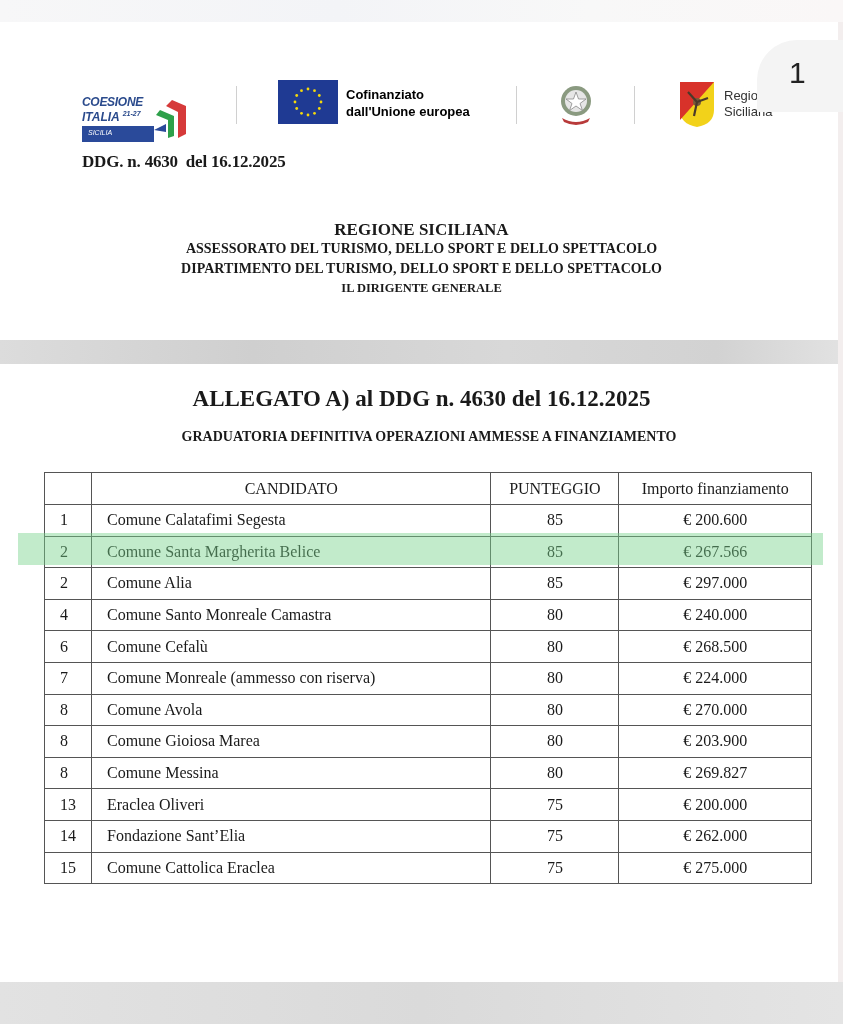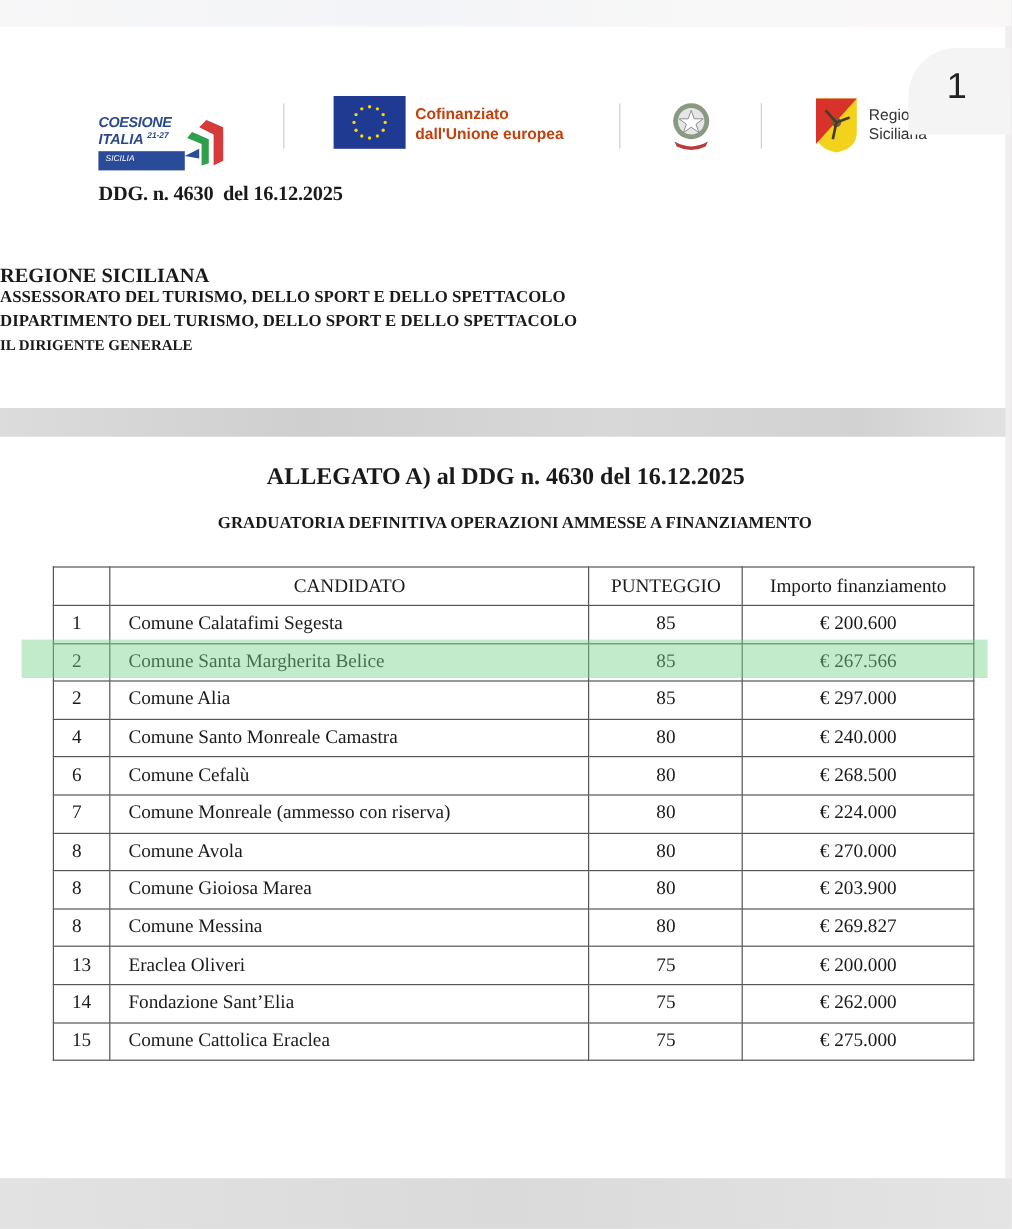--- a/index.html
+++ b/index.html
@@ -28,37 +28,37 @@
   .coesione .t1 { position: absolute; left: 0; top: 0; font-family: "Liberation Sans", sans-serif; font-size: 12px; font-weight: bold; color: #2a4a8c; letter-spacing: -0.3px; line-height: 12px; }
   .coesione .t2 { position: absolute; left: 0; top: 12px; font-family: "Liberation Sans", sans-serif; font-size: 12px; font-weight: bold; color: #2a4a8c; line-height: 12px; }
   .coesione .t2 sup { font-size: 7px; }
   .coesione .bar { position: absolute; left: 0; top: 30px; width: 72px; height: 16px; background: #2a4a9a; }
   .coesione .bar span { position: absolute; left: 6px; top: 3px; font-family: "Liberation Sans", sans-serif; font-size: 7px; color: #fff; }
   .coesione svg { position: absolute; left: 70px; top: 0; }
 
   .sep { position: absolute; top: 28px; width: 1px; height: 38px; background: #d0d0d0; }
 
   .eu-flag { position: absolute; left: 278px; top: 22px; width: 60px; height: 44px; background: #1f3a93; }
-  .eu-text { position: absolute; left: 346px; top: 28px; font-family: "Liberation Sans", sans-serif; font-size: 13px; color: #c2410c; line-height: 17px; font-weight: bold; }
+  .eu-text { position: absolute; left: 346px; top: 28px; font-family: "Liberation Sans", sans-serif; font-size: 13px; color: #000000; line-height: 17px; font-weight: bold; }
   .eu-text div:first-child { font-weight: bold; }
 
   .emblem { position: absolute; left: 556px; top: 24px; }
   .sicily-crest { position: absolute; left: 678px; top: 22px; }
   .regione-text { position: absolute; left: 724px; top: 30px; font-family: "Liberation Sans", sans-serif; font-size: 13px; color: #333; line-height: 16px; }
 
   .ddg { position: absolute; left: 82px; top: 152px; font-size: 17px; font-weight: bold; letter-spacing: -0.2px; }
   .ddg .sp { display: inline-block; width: 8px; }
 
-  .heading { position: absolute; left: 0; width: 843px; font-weight: bold; }
+  .heading { position: absolute; left: 0; width: 843px; text-align: center; font-weight: bold; }
   .h-region { top: 220px; font-size: 17px; }
   .h-ass { top: 241px; font-size: 14px; }
   .h-dip { top: 261px; font-size: 14px; }
   .h-dir { top: 281px; font-size: 12.5px; }
 
-  .allegato { position: absolute; left: 0; top: 386px; width: 843px; text-align: center; font-size: 20px; font-weight: bold; }
+  .allegato { position: absolute; left: 0; top: 386px; width: 843px; text-align: center; font-size: 23px; font-weight: bold; }
   .grad { position: absolute; left: 0; top: 429px; width: 858px; text-align: center; font-size: 14px; font-weight: bold; }
 
   
   table.rank { position: absolute; left: 44px; top: 472px; width: 768px; border-collapse: collapse; font-size: 16px; }
   table.rank td, table.rank th { border: 1.5px solid #555; height: 31.6px; padding: 0 15px; font-weight: normal; }
   table.rank th { height: 32px; text-align: center; }
   table.rank col.c0 { width: 46px; }
   table.rank col.c1 { width: 401px; }
   table.rank col.c2 { width: 128px; }
   table.rank col.c3 { width: 193px; }

